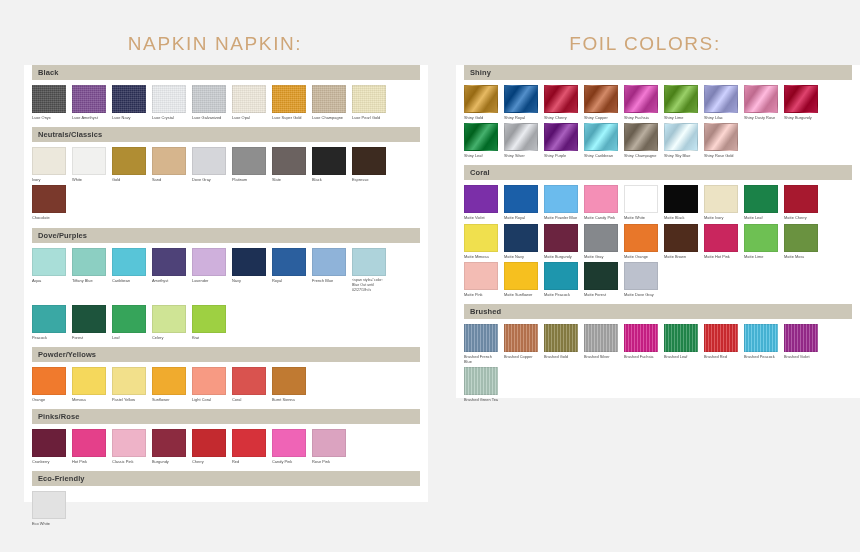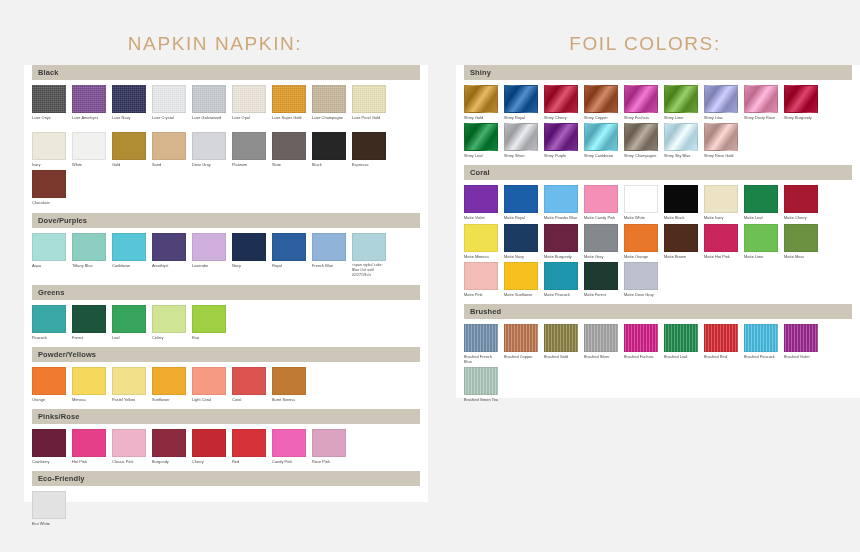--- a/index.html
+++ b/index.html
@@ -162,20 +162,23 @@
             <div class="swatch">
               <div class="chip tex-linen" style="background-color:#c9b79c;"></div>
               <div class="caption">Luxe Champagne</div>
             </div>
             <div class="swatch">
               <div class="chip tex-linen" style="background-color:#ece4bc;"></div>
               <div class="caption">Luxe Pearl Gold</div>
             </div>
           </div>
         </div>
+        <div class="section-bar">
+          <span class="section-bar-label">Neutrals/Classics</span>
+        </div>
         <div class="swatch-rows">
           <div class="swatch-row">
             <div class="swatch">
               <div class="chip" style="background-color:#ece8dc;"></div>
               <div class="caption">Ivory</div>
             </div>
             <div class="swatch">
               <div class="chip" style="background-color:#f1f1ef;"></div>
               <div class="caption">White</div>
             </div>
@@ -249,23 +252,20 @@
             <div class="swatch">
               <div class="chip" style="background-color:#8fb3d9;"></div>
               <div class="caption">French Blue</div>
             </div>
             <div class="swatch">
               <div class="chip" style="background-color:#aed3db;"></div>
               <div class="caption caption-code">&lt;span style="color: Blue Out until 02/27/18&lt;/s</div>
             </div>
           </div>
         </div>
-        <div class="section-bar">
-          <span class="section-bar-label">Greens</span>
-        </div>
         <div class="swatch-rows">
           <div class="swatch-row">
             <div class="swatch">
               <div class="chip" style="background-color:#3aa8a4;"></div>
               <div class="caption">Peacock</div>
             </div>
             <div class="swatch">
               <div class="chip" style="background-color:#1d543c;"></div>
               <div class="caption">Forest</div>
             </div>

